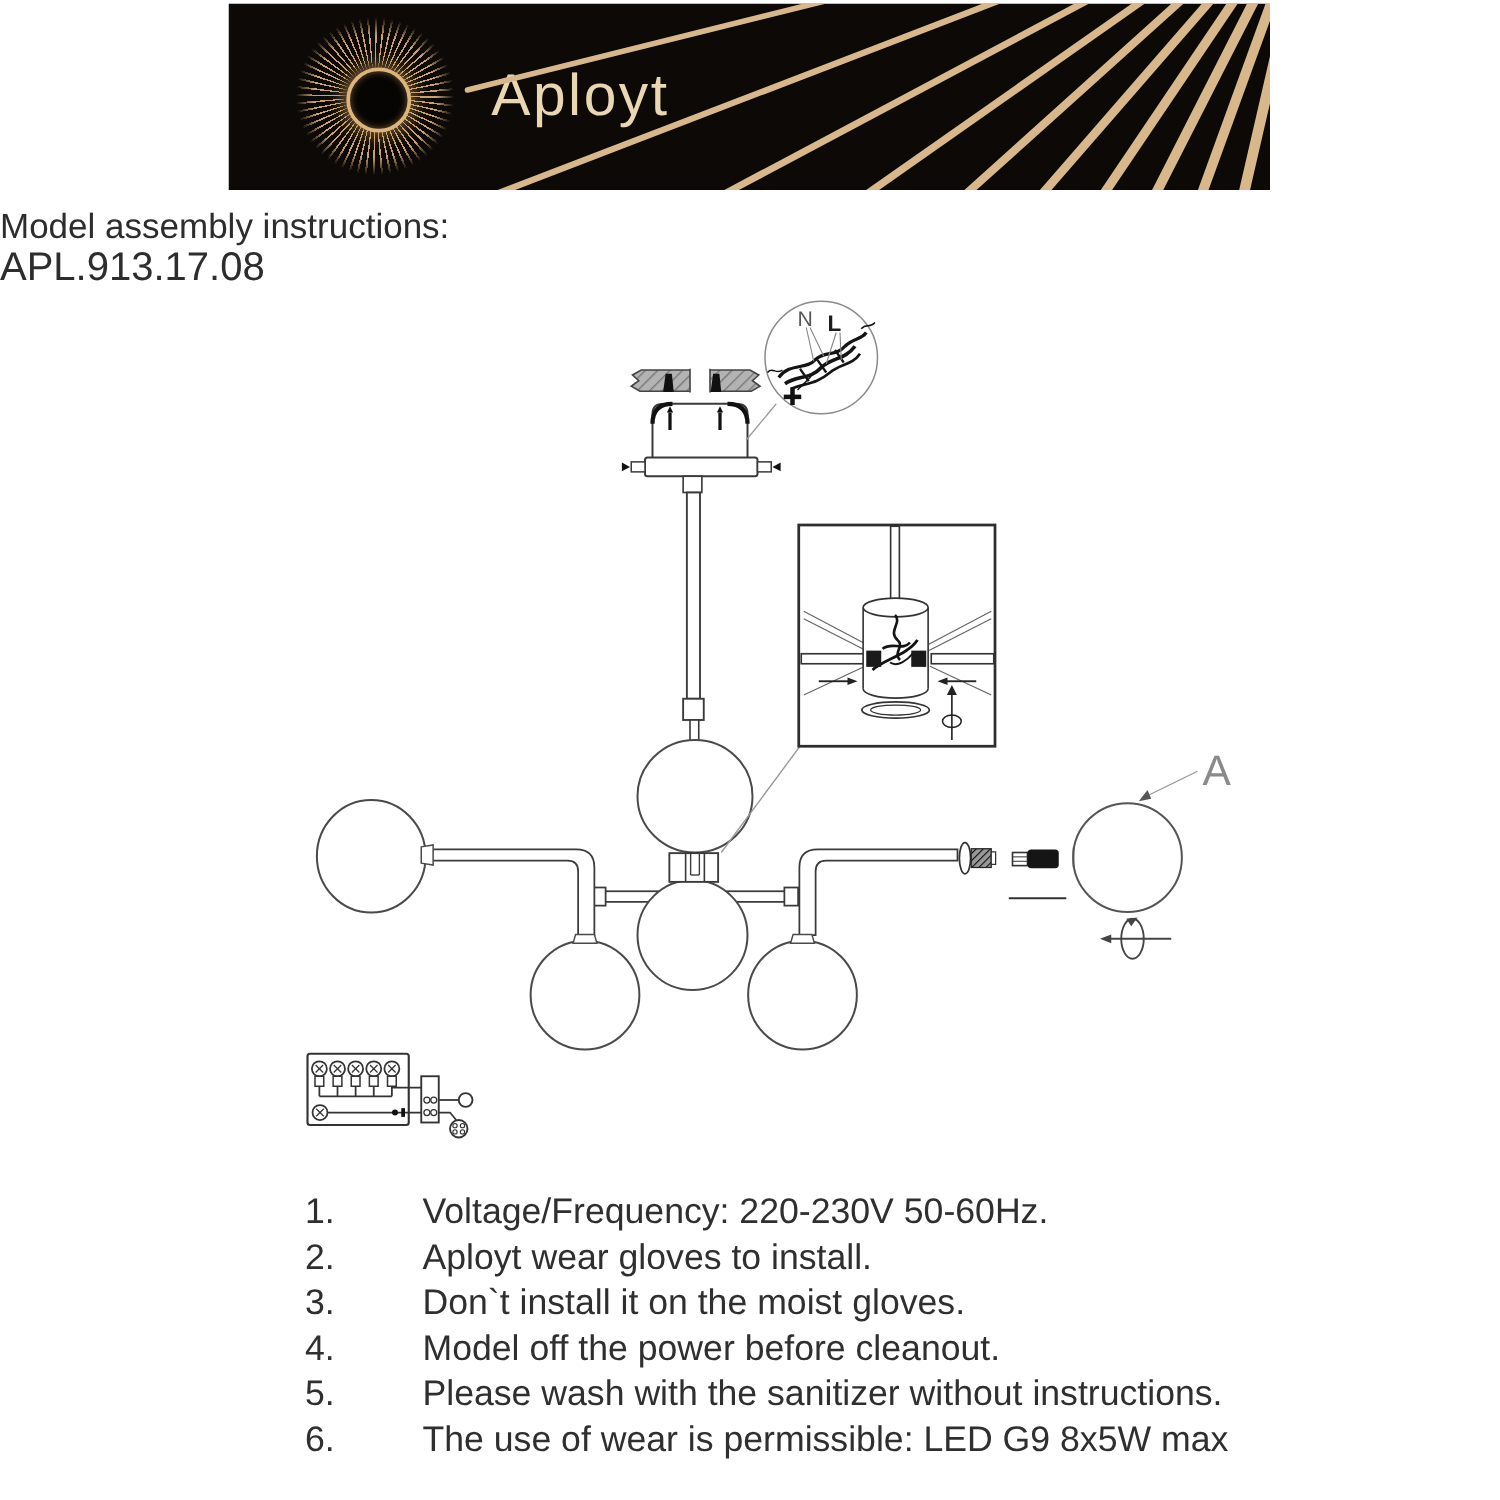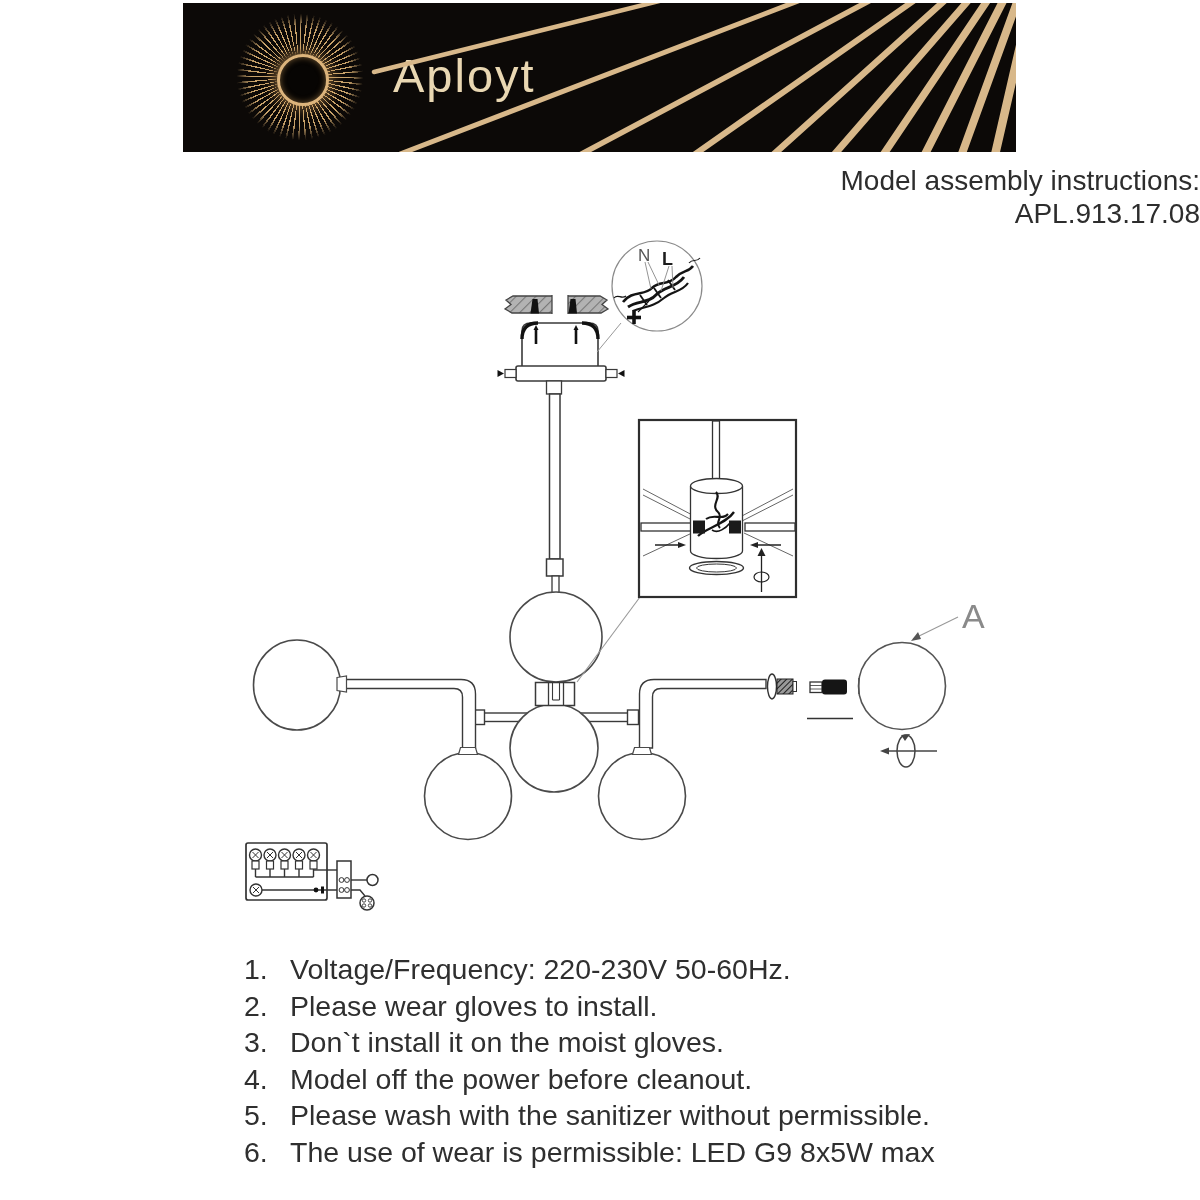--- a/index.html
+++ b/index.html
@@ -14,32 +14,32 @@
           -webkit-mask-image:radial-gradient(circle,transparent 0 24%,#000 32% 54%,transparent 70%);
           mask-image:radial-gradient(circle,transparent 0 24%,#000 32% 54%,transparent 70%);}
   .starburst-core{position:absolute;left:94px;top:51px;width:46px;height:46px;border-radius:50%;
           background:#070503;border:3px solid #dcb47c;
           box-shadow:0 0 14px 3px rgba(220,166,94,.55), inset 0 0 6px rgba(220,166,94,.5);}
   .brand{position:absolute;left:210px;top:47px;font-size:47px;line-height:52px;
           color:#e9d7b2;letter-spacing:2px;font-family:"Liberation Sans",sans-serif;}
   .banner-rays{position:absolute;left:0;top:0;}
 
   
-  .title{position:absolute;left:0;top:164px;width:1200px;text-align:right;color:#2d2d2d;}
+  .title{position:absolute;left:0;top:164px;width:1200px;text-align:left;color:#2d2d2d;}
   .title .t1{font-size:28px;line-height:33px;}
-  .title .t2{font-size:28px;line-height:33px;}
+  .title .t2{font-size:32px;line-height:33px;}
 
   
   .drawing{position:absolute;left:0;top:0;width:1200px;height:1200px;}
 
   
   .instructions{position:absolute;left:240px;top:951px;width:790px;color:#2f2f2f;}
   .inst-row{display:flex;align-items:flex-start;height:36.5px;font-size:28.5px;line-height:36.5px;}
   .inst-num{width:46px;flex:0 0 46px;padding-left:4px;}
-  .inst-text{flex:1;white-space:nowrap;}
+  .inst-text{flex:1;white-space:nowrap;margin-left:48px;}
 </style>
 </head>
 <body>
 
 <div class="page">
 
   <div class="banner">
     <div class="starburst"></div>
     <div class="starburst-core"></div>
     <div class="brand">Aployt</div>
@@ -301,33 +301,33 @@
     </g>
   </svg>
 
   <div class="instructions">
     <div class="inst-row">
       <span class="inst-num">1.</span>
       <span class="inst-text">Voltage/Frequency: 220-230V 50-60Hz.</span>
     </div>
     <div class="inst-row">
       <span class="inst-num">2.</span>
-      <span class="inst-text">Please wear gloves to install.</span>
+      <span class="inst-text">Aployt wear gloves to install.</span>
     </div>
     <div class="inst-row">
       <span class="inst-num">3.</span>
       <span class="inst-text">Don`t install it on the moist gloves.</span>
     </div>
     <div class="inst-row">
       <span class="inst-num">4.</span>
       <span class="inst-text">Model off the power before cleanout.</span>
     </div>
     <div class="inst-row">
       <span class="inst-num">5.</span>
-      <span class="inst-text">Please wash with the sanitizer without permissible.</span>
+      <span class="inst-text">Please wash with the sanitizer without instructions.</span>
     </div>
     <div class="inst-row">
       <span class="inst-num">6.</span>
       <span class="inst-text">The use of wear is permissible: LED G9 8x5W max</span>
     </div>
   </div>
 
 </div>
 
 </body></html>

